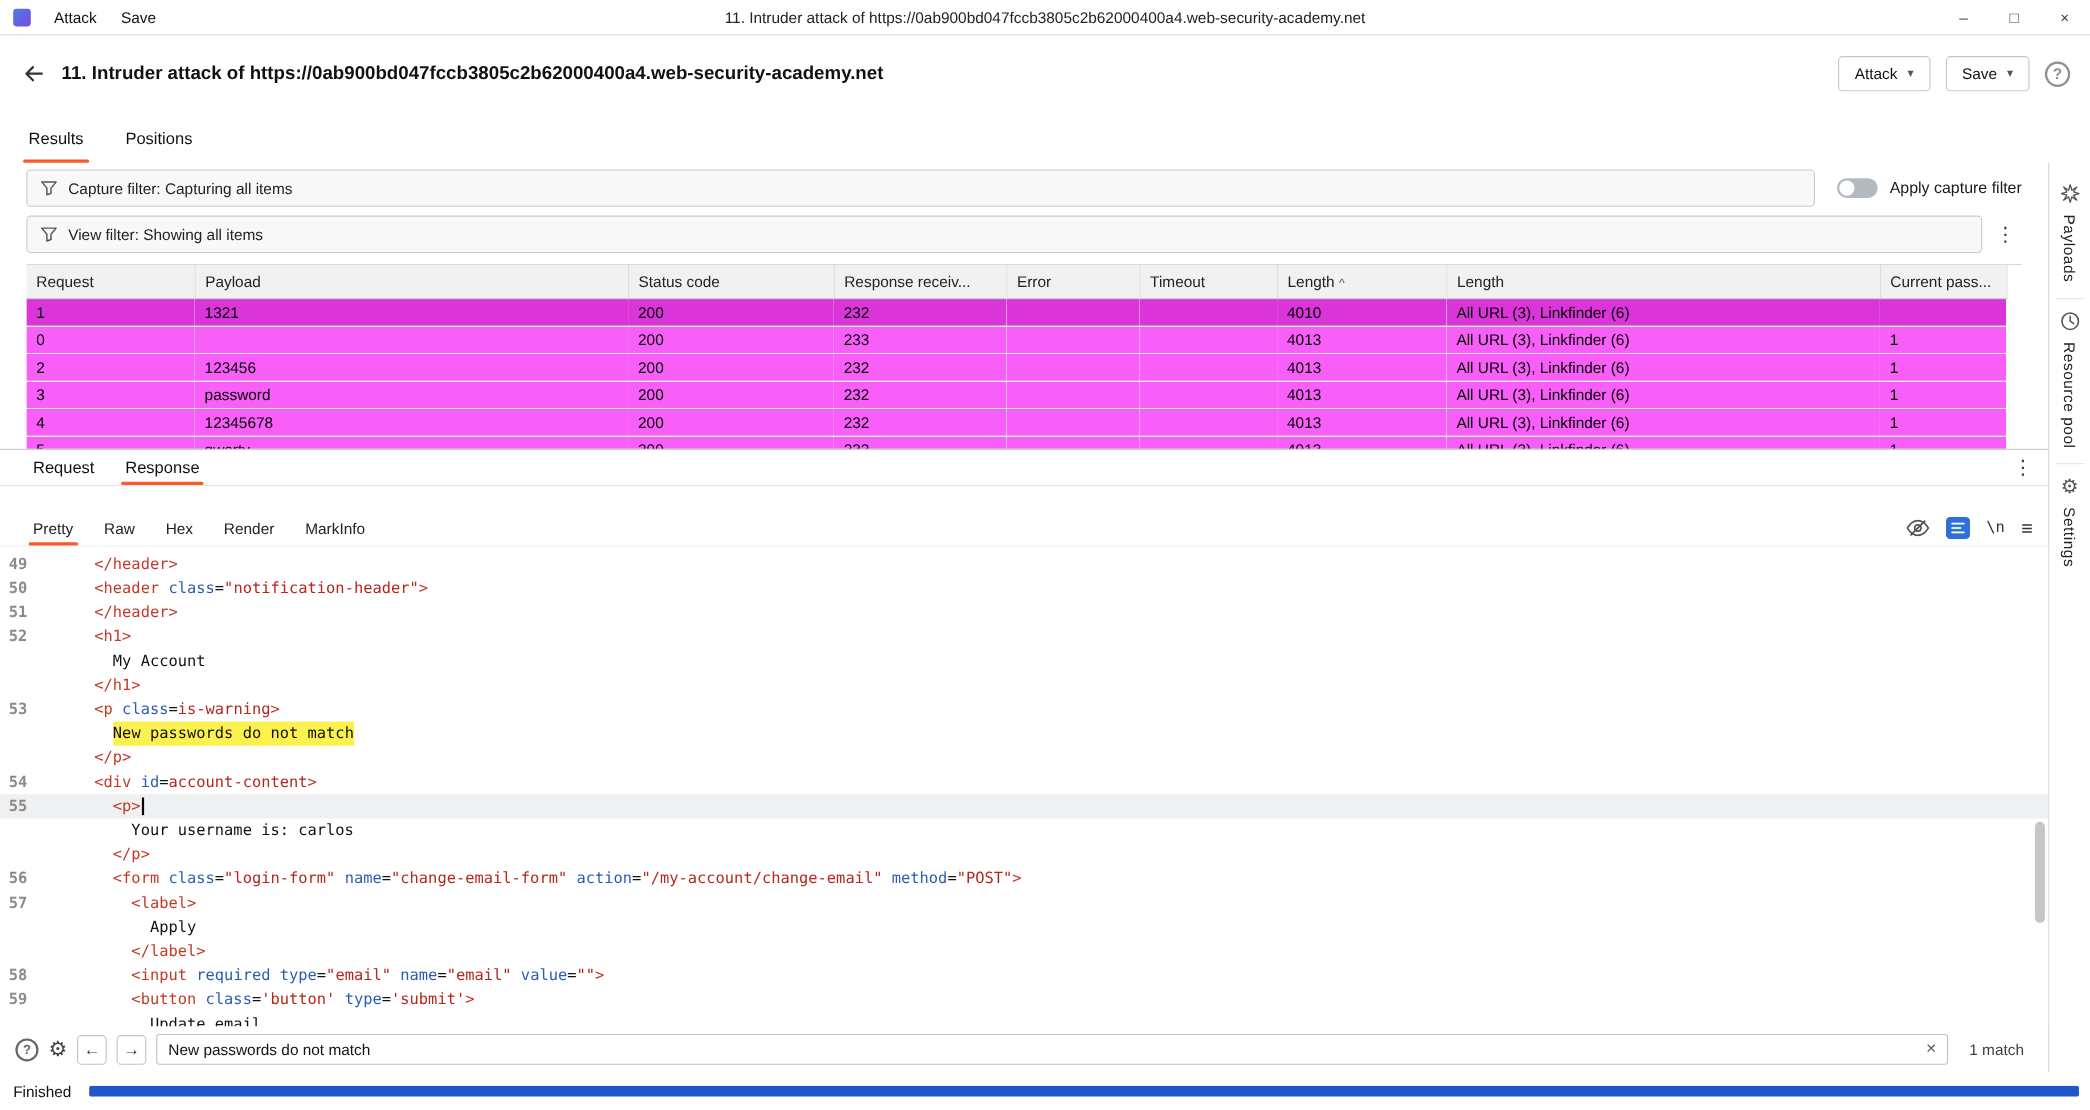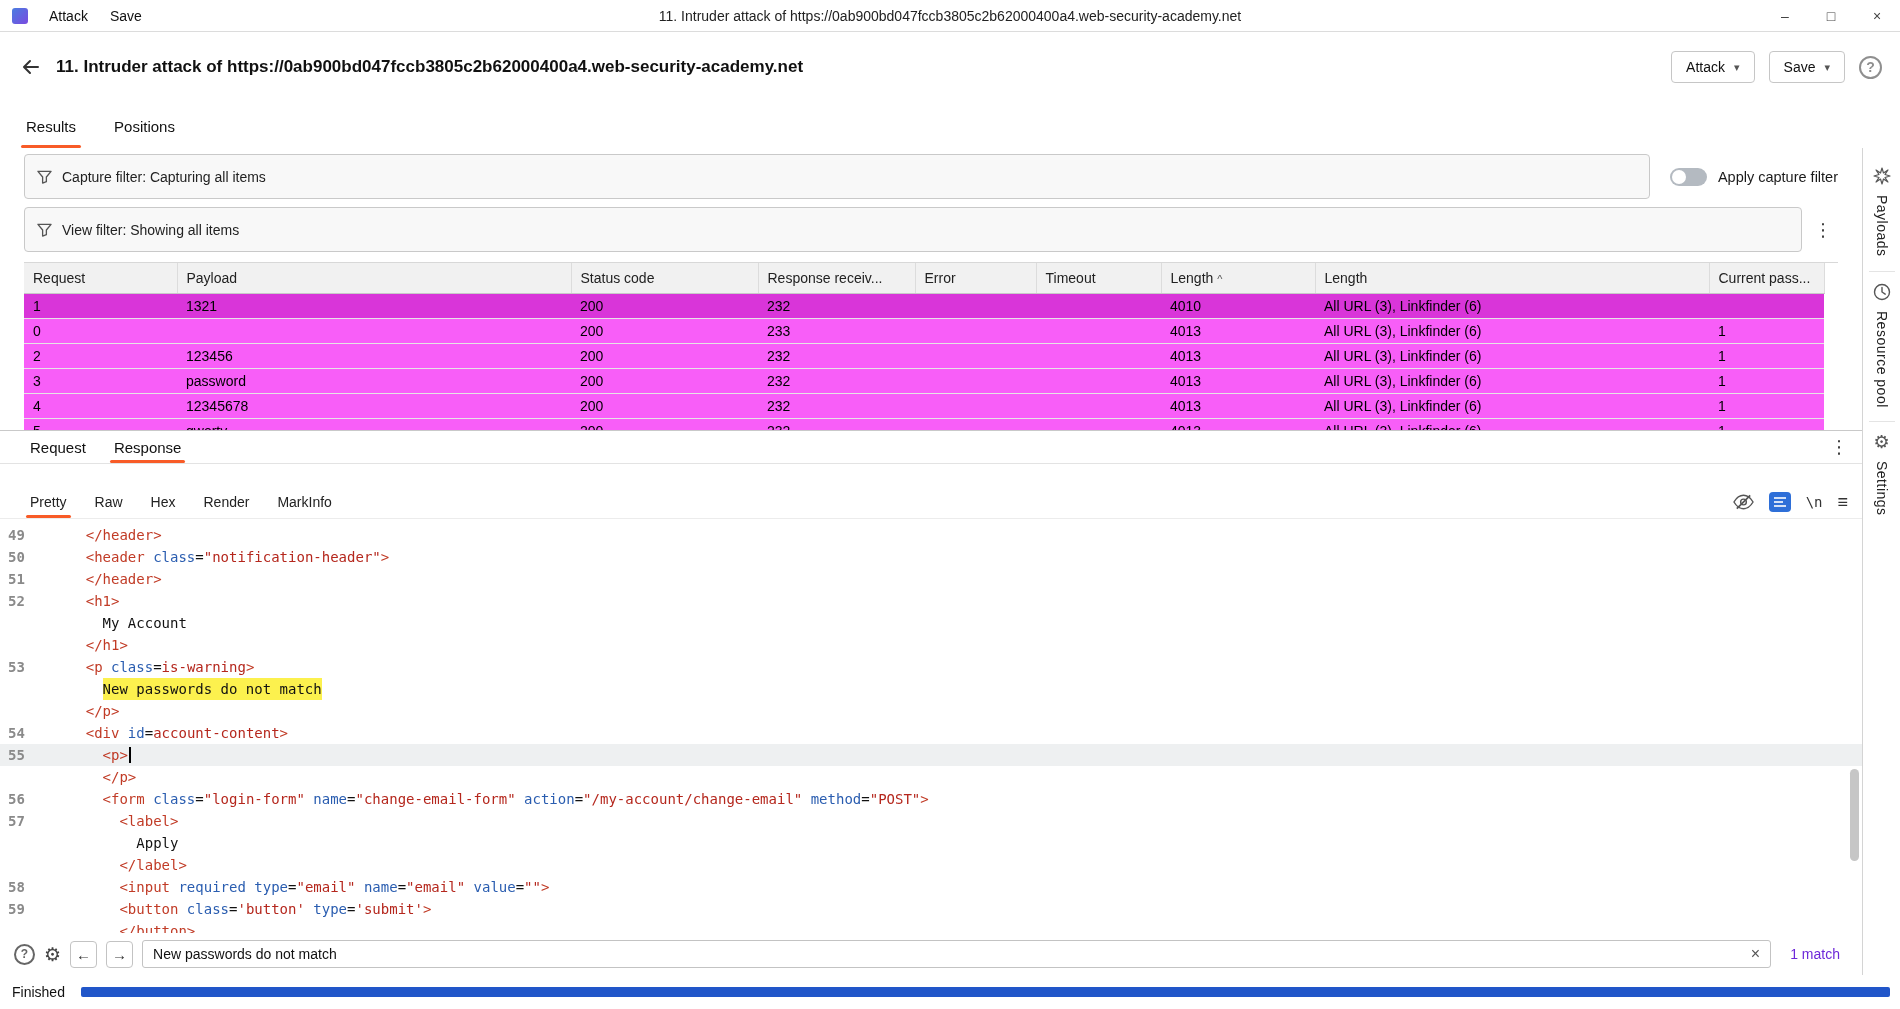--- a/index.html
+++ b/index.html
@@ -29,21 +29,21 @@
   .top-tab { padding-bottom:13px; font-size:15px; position:relative; color:#111; }
   .top-tab.selected::after { content:""; position:absolute; left:-5px; right:-5px; bottom:0; height:3px; border-radius:2px; background:var(--accent-orange); }
 
   
   .content-row { flex:1; display:flex; min-height:0; }
   .main-col { flex:1; display:flex; flex-direction:column; min-width:0; }
 
   
   .filter-row { display:flex; align-items:center; margin:6px 24px 0 24px; flex:none; }
   .filter-row.second { margin-top:8px; }
-  .filter-box { flex:1; height:45px; border:1px solid #c9c9c9; border-radius:4px; background:#f8f8f8; display:flex; align-items:center; padding:0 12px; gap:10px; font-size:14px; color:#222; }
+  .filter-box { flex:1; height:34px; border:1px solid #c9c9c9; border-radius:4px; background:#f8f8f8; display:flex; align-items:center; padding:0 12px; gap:10px; font-size:14px; color:#222; }
   .capture-right { display:flex; align-items:center; gap:11px; padding-left:20px; white-space:nowrap; font-size:14.5px; }
   .toggle { width:37px; height:18px; border-radius:10px; background:#b4bac1; position:relative; flex:none; }
   .toggle-knob { position:absolute; left:2px; top:2px; width:14px; height:14px; border-radius:50%; background:#fff; }
   .kebab { color:#333; font-size:18px; padding:0 6px 0 12px; line-height:1; }
 
   
   .table-wrap { margin:10px 24px 0 24px; height:168px; overflow:hidden; flex:none; border-top:1px solid #d8d8d8; }
   table { border-collapse:collapse; table-layout:fixed; width:1800px; }
   th { height:30px; background:#f1f1f1; border-right:1px solid #dcdcdc; border-bottom:1px solid #c9c9c9; text-align:left; padding:0 9px; font-weight:normal; font-size:14px; color:#222; white-space:nowrap; overflow:hidden; }
   td { height:25px; padding:0 9px; font-size:14px; white-space:nowrap; overflow:hidden; color:#000; }
@@ -82,21 +82,21 @@
   .v-scroll-thumb { position:absolute; right:3px; top:250px; width:9px; height:92px; border-radius:5px; background:#c6c6c6; }
 
   
   .search-bar { height:42px; flex:none; display:flex; align-items:center; gap:9px; padding:0 16px 0 14px; }
   .small-help { width:21px; height:21px; border-radius:50%; border:2px solid #666; color:#666; font-weight:bold; display:flex; align-items:center; justify-content:center; font-size:12px; flex:none; }
   .gear-glyph { font-size:19px; color:#444; line-height:1; }
   .nav-btn { width:27px; height:27px; border:1px solid #c3c3c3; border-radius:4px; background:#fff; display:flex; align-items:center; justify-content:center; font-size:15px; color:#333; flex:none; }
   .search-input-wrap { flex:1; height:28px; border:1px solid #c3c3c3; border-radius:3px; background:#fff; display:flex; align-items:center; padding:0 10px; }
   .search-input { flex:1; border:none; outline:none; font-size:14px; font-family:"Liberation Sans", sans-serif; color:#111; background:transparent; }
   .clear-x { color:#555; font-size:16px; padding-left:8px; }
-  .match-count { white-space:nowrap; font-size:14px; color:#6d28d9; padding:0 6px 0 10px; }
+  .match-count { white-space:nowrap; font-size:14px; color:#404040; padding:0 6px 0 10px; }
 
   
   .status-bar { height:34px; flex:none; display:flex; align-items:center; gap:16px; padding:0 10px 0 12px; }
   .status-label { font-size:14px; color:#111; flex:none; }
   .progress-track { flex:1; height:10px; border-radius:2px; background:#dfe3e8; overflow:hidden; }
   .progress-fill { height:100%; background:var(--progress-blue); }
 
   
   .sidebar { width:38px; flex:none; border-left:1px solid #d4d4d4; display:flex; flex-direction:column; align-items:center; padding-top:8px; background:#fff; }
   .side-item { display:flex; flex-direction:column; align-items:center; padding:10px 0 14px 0; width:100%; }
@@ -319,27 +319,29 @@
             <div class="code-line"><span class="gutter">50</span><span class="tok-t">    &lt;header</span><span class="tok-a"> class</span><span class="tok-p">=</span><span class="tok-s">"notification-header"</span><span class="tok-t">&gt;</span></div>
             <div class="code-line"><span class="gutter">51</span><span class="tok-t">    &lt;/header&gt;</span></div>
             <div class="code-line"><span class="gutter">52</span><span class="tok-t">    &lt;h1&gt;</span></div>
             <div class="code-line"><span class="gutter"></span><span class="tok-p">      My Account</span></div>
             <div class="code-line"><span class="gutter"></span><span class="tok-t">    &lt;/h1&gt;</span></div>
             <div class="code-line"><span class="gutter">53</span><span class="tok-t">    &lt;p</span><span class="tok-a"> class</span><span class="tok-p">=</span><span class="tok-s">is-warning</span><span class="tok-t">&gt;</span></div>
             <div class="code-line"><span class="gutter"></span><span class="tok-p">      </span><span class="tok-hl">New passwords do not match</span></div>
             <div class="code-line"><span class="gutter"></span><span class="tok-t">    &lt;/p&gt;</span></div>
             <div class="code-line"><span class="gutter">54</span><span class="tok-t">    &lt;div</span><span class="tok-a"> id</span><span class="tok-p">=</span><span class="tok-s">account-content</span><span class="tok-t">&gt;</span></div>
             <div class="code-line hl-line"><span class="gutter">55</span><span class="tok-t">      &lt;p&gt;</span><span class="caret"></span></div>
+            <div class="code-line"><span class="gutter"></span><span class="tok-p">        Your username is: carlos</span></div>
             <div class="code-line"><span class="gutter"></span><span class="tok-t">      &lt;/p&gt;</span></div>
             <div class="code-line"><span class="gutter">56</span><span class="tok-t">      &lt;form</span><span class="tok-a"> class</span><span class="tok-p">=</span><span class="tok-s">"login-form"</span><span class="tok-a"> name</span><span class="tok-p">=</span><span class="tok-s">"change-email-form"</span><span class="tok-a"> action</span><span class="tok-p">=</span><span class="tok-s">"/my-account/change-email"</span><span class="tok-a"> method</span><span class="tok-p">=</span><span class="tok-s">"POST"</span><span class="tok-t">&gt;</span></div>
             <div class="code-line"><span class="gutter">57</span><span class="tok-t">        &lt;label&gt;</span></div>
             <div class="code-line"><span class="gutter"></span><span class="tok-p">          Apply</span></div>
             <div class="code-line"><span class="gutter"></span><span class="tok-t">        &lt;/label&gt;</span></div>
             <div class="code-line"><span class="gutter">58</span><span class="tok-t">        &lt;input</span><span class="tok-a"> required</span><span class="tok-a"> type</span><span class="tok-p">=</span><span class="tok-s">"email"</span><span class="tok-a"> name</span><span class="tok-p">=</span><span class="tok-s">"email"</span><span class="tok-a"> value</span><span class="tok-p">=</span><span class="tok-s">""</span><span class="tok-t">&gt;</span></div>
             <div class="code-line"><span class="gutter">59</span><span class="tok-t">        &lt;button</span><span class="tok-a"> class</span><span class="tok-p">=</span><span class="tok-s">'button'</span><span class="tok-a"> type</span><span class="tok-p">=</span><span class="tok-s">'submit'</span><span class="tok-t">&gt;</span></div>
+            <div class="code-line"><span class="gutter"></span><span class="tok-p">          Update email</span></div>
             <div class="code-line"><span class="gutter"></span><span class="tok-t">        &lt;/button&gt;</span></div>
           </div>
         <div class="v-scroll-thumb"></div>
       </div>
 
       <div class="search-bar">
         <span class="small-help">?</span>
         <span class="gear-glyph">⚙</span>
         <span class="nav-btn">←</span>
         <span class="nav-btn">→</span>

